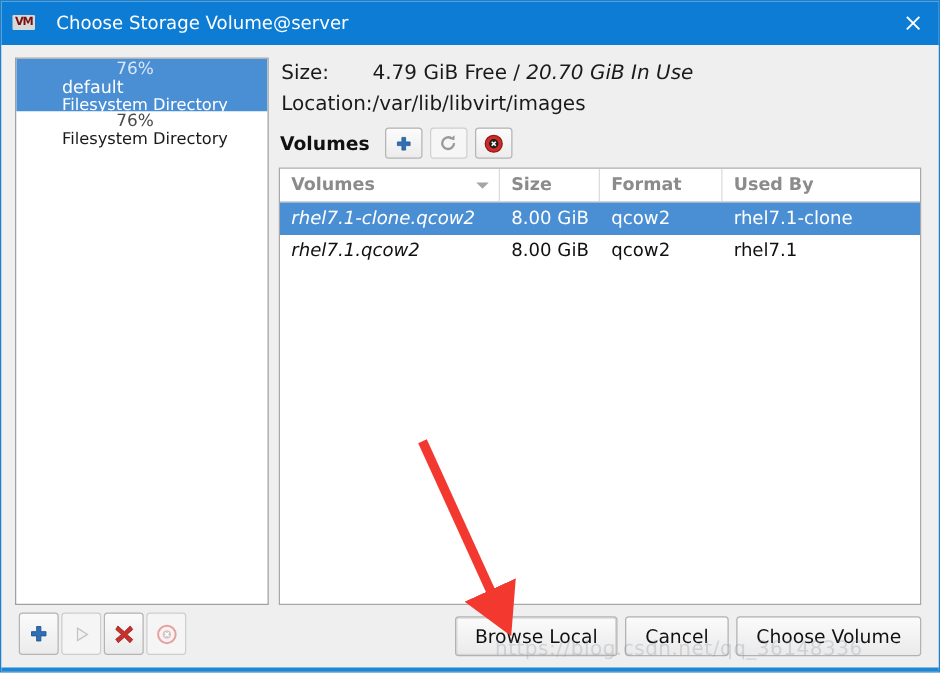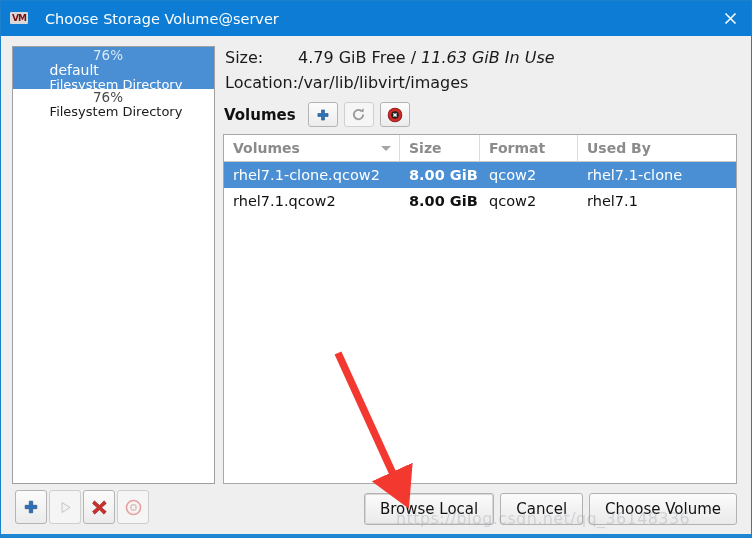--- a/index.html
+++ b/index.html
@@ -186,22 +186,22 @@
   .vol-row.selected { background: #4a8fd4; }
   .vol-row .td {
     font-size: 14.5px; color: #111111;
     display: flex; align-items: center;
     padding-left: 9px;
     box-sizing: border-box;
     white-space: nowrap;
     overflow: hidden;
   }
   .vol-row.selected .td { color: #ffffff; }
-  .td.c0 { width: 176px; }
-  .td.c1 { width: 80px; font-weight: bold; }
+  .td.c0 { width: 176px; font-style: italic; }
+  .td.c1 { width: 80px; }
   .td.c2 { width: 98px; }
   .td.c3 { width: 158px; }
   
   #dialog-buttons {
     position: absolute;
     right: 14px; bottom: 12px;
     display: flex; gap: 6px;
   }
   .dlg-btn {
     height: 32px;
@@ -297,21 +297,21 @@
         <path d="M7 7 L10 10 M10 7 L7 10" stroke="#ffffff" stroke-width="1.2" fill="none"></path>
       </svg>
     </div>
   </div>
 
   <div id="info">
     <div class="info-row">
       <span class="info-label">Size:</span>
       <span class="info-val-free">4.79 GiB Free /</span>
       <span style="width:5px"></span>
-      <span class="info-val-used">11.63 GiB In Use</span>
+      <span class="info-val-used">20.70 GiB In Use</span>
     </div>
     <div class="info-row">
       <span class="info-label">Location:</span>
       <span class="info-loc">/var/lib/libvirt/images</span>
     </div>
   </div>
 
   <div id="vol-head">
     <div id="vol-head-title">Volumes</div>
     <div class="vh-btn">

